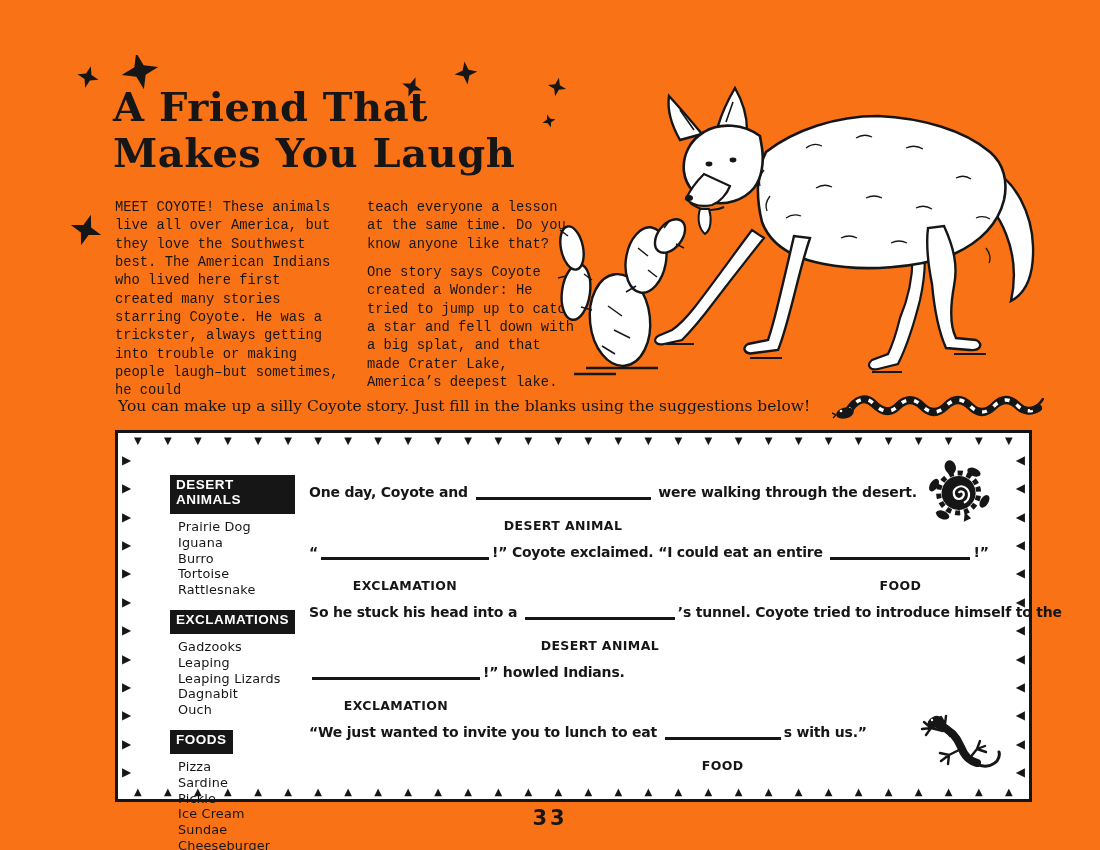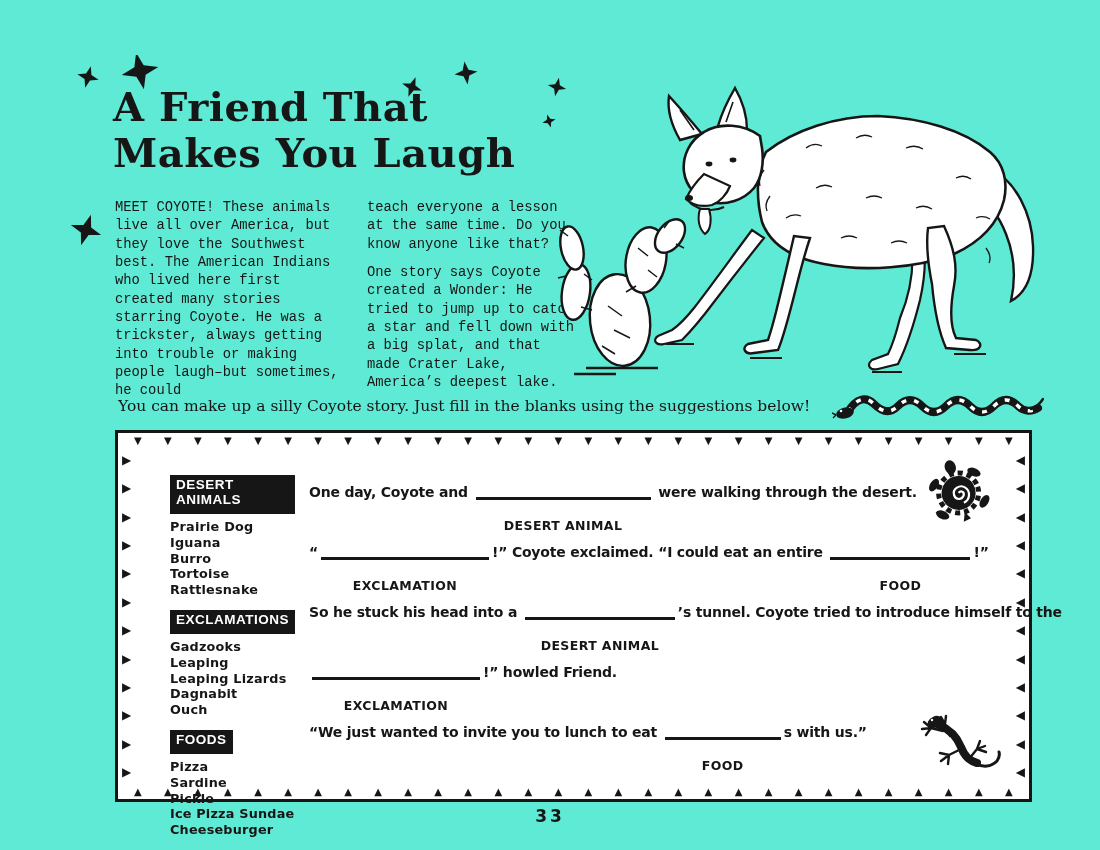--- a/index.html
+++ b/index.html
@@ -1,16 +1,16 @@
 <!DOCTYPE html>
 <html><head>
 <meta charset="utf-8">
 <style>
   html,body{margin:0;padding:0;background:#ffffff;}
-  .page{position:relative;width:1100px;height:850px;background:#5eead4;color:#161616;
+  .page{position:relative;width:1100px;height:850px;background:#f97316;color:#161616;
         font-family:"DejaVu Serif",serif;overflow:hidden;}
 
   
   .title{position:absolute;left:113px;top:84px;font-weight:bold;font-size:40px;
          line-height:1.14;letter-spacing:.5px;margin:0;}
   .title span{display:block;}
 
   .intro{position:absolute;left:115px;top:199px;display:flex;gap:21px;
          font-size:13.8px;line-height:1.33;font-family:Liberation Mono, monospace;}
   .intro .c1{width:231px;}
@@ -36,35 +36,35 @@
   .tri-left{left:4px;top:20px;bottom:20px;flex-direction:column;justify-content:space-between;font-size:12px;}
   .tri-right{right:4px;top:20px;bottom:20px;flex-direction:column;justify-content:space-between;font-size:12px;}
 
   .content{position:absolute;left:28px;right:26px;top:20px;bottom:8px;display:flex;
            font-family:"DejaVu Sans",sans-serif;}
   .lists{width:172px;padding:22px 0 0 24px;box-sizing:border-box;}
   .wl{margin-bottom:11px;}
   .wl-h{display:inline-block;background:#161616;color:#fff;
         font-family:"Liberation Sans",sans-serif;font-weight:bold;font-size:13.5px;
         letter-spacing:.5px;padding:2px 6px 7px;margin-bottom:5px;}
-  .wl-i{font-size:12.8px;font-weight:bold;line-height:15.8px;letter-spacing:.2px;}
+  .wl-i{font-size:12.8px;font-weight:normal;line-height:15.8px;letter-spacing:.2px;margin-left:8px;}
 
   .story{flex:1;padding:30px 0 0 14px;font-size:14px;font-weight:bold;
          letter-spacing:-.2px;white-space:nowrap;}
   .row{margin-bottom:26px;height:34px;line-height:18px;}
   .blank{display:inline-block;vertical-align:top;text-align:center;margin:0 3px;}
   .bl{display:block;height:14px;border-bottom:3px solid #161616;}
   .bt{display:block;font-size:12.5px;margin-top:17px;letter-spacing:.4px;font-weight:bold;}
   .w1{width:175px}.w2{width:168px}.w3{width:140px}.w4{width:150px}.w5{width:168px}.w6{width:116px}
 
   .turtle{position:absolute;right:36px;top:26px;}
   .gecko{position:absolute;right:28px;bottom:22px;}
 
   .pagenum{position:absolute;left:0;right:0;top:806px;text-align:center;
-           font-family:"DejaVu Sans",sans-serif;font-weight:bold;font-size:17px;letter-spacing:3px;}
+           font-family:"DejaVu Sans",sans-serif;font-weight:bold;font-size:21px;letter-spacing:3px;}
 
   svg .ink{fill:#161616;}
   svg .line{fill:none;stroke:#161616;}
   svg .shape{fill:#ffffff;stroke:#161616;}
 </style>
 </head>
 <body>
 
 <div class="page">
 
@@ -327,21 +327,21 @@
           <div class="wl-i">Leaping</div>
           <div class="wl-i">Leaping Lizards</div>
           <div class="wl-i">Dagnabit</div>
           <div class="wl-i">Ouch</div>
         </div>
         <div class="wl">
           <div class="wl-h">FOODS</div>
           <div class="wl-i">Pizza</div>
           <div class="wl-i">Sardine</div>
           <div class="wl-i">Pickle</div>
-          <div class="wl-i">Ice Pizza Sundae</div>
+          <div class="wl-i">Ice Cream Sundae</div>
           <div class="wl-i">Cheeseburger</div>
         </div>
       </aside>
 
       <div class="story">
         <div class="row">
           <span>One day, Coyote and</span>
           <span class="blank w1"><span class="bl"></span><span class="bt">DESERT ANIMAL</span></span>
           <span>were walking through the desert.</span>
         </div>
@@ -350,21 +350,21 @@
           <span>“</span><span class="blank w2"><span class="bl"></span><span class="bt">EXCLAMATION</span></span><span>!”  Coyote exclaimed.  “I could eat an entire</span>
           <span class="blank w3"><span class="bl"></span><span class="bt">FOOD</span></span><span>!”</span>
         </div>
 
         <div class="row">
           <span>So he stuck his head into a</span>
           <span class="blank w4"><span class="bl"></span><span class="bt">DESERT ANIMAL</span></span><span>’s tunnel.  Coyote tried to introduce himself to the</span>
         </div>
 
         <div class="row">
-          <span class="blank w5"><span class="bl"></span><span class="bt">EXCLAMATION</span></span><span>!” howled Friend.</span>
+          <span class="blank w5"><span class="bl"></span><span class="bt">EXCLAMATION</span></span><span>!” howled Indians.</span>
         </div>
 
         <div class="row">
           <span>“We just wanted to invite you to lunch to eat</span>
           <span class="blank w6"><span class="bl"></span><span class="bt">FOOD</span></span><span>s with us.”</span>
         </div>
       </div>
     </div>
   </div>
 

